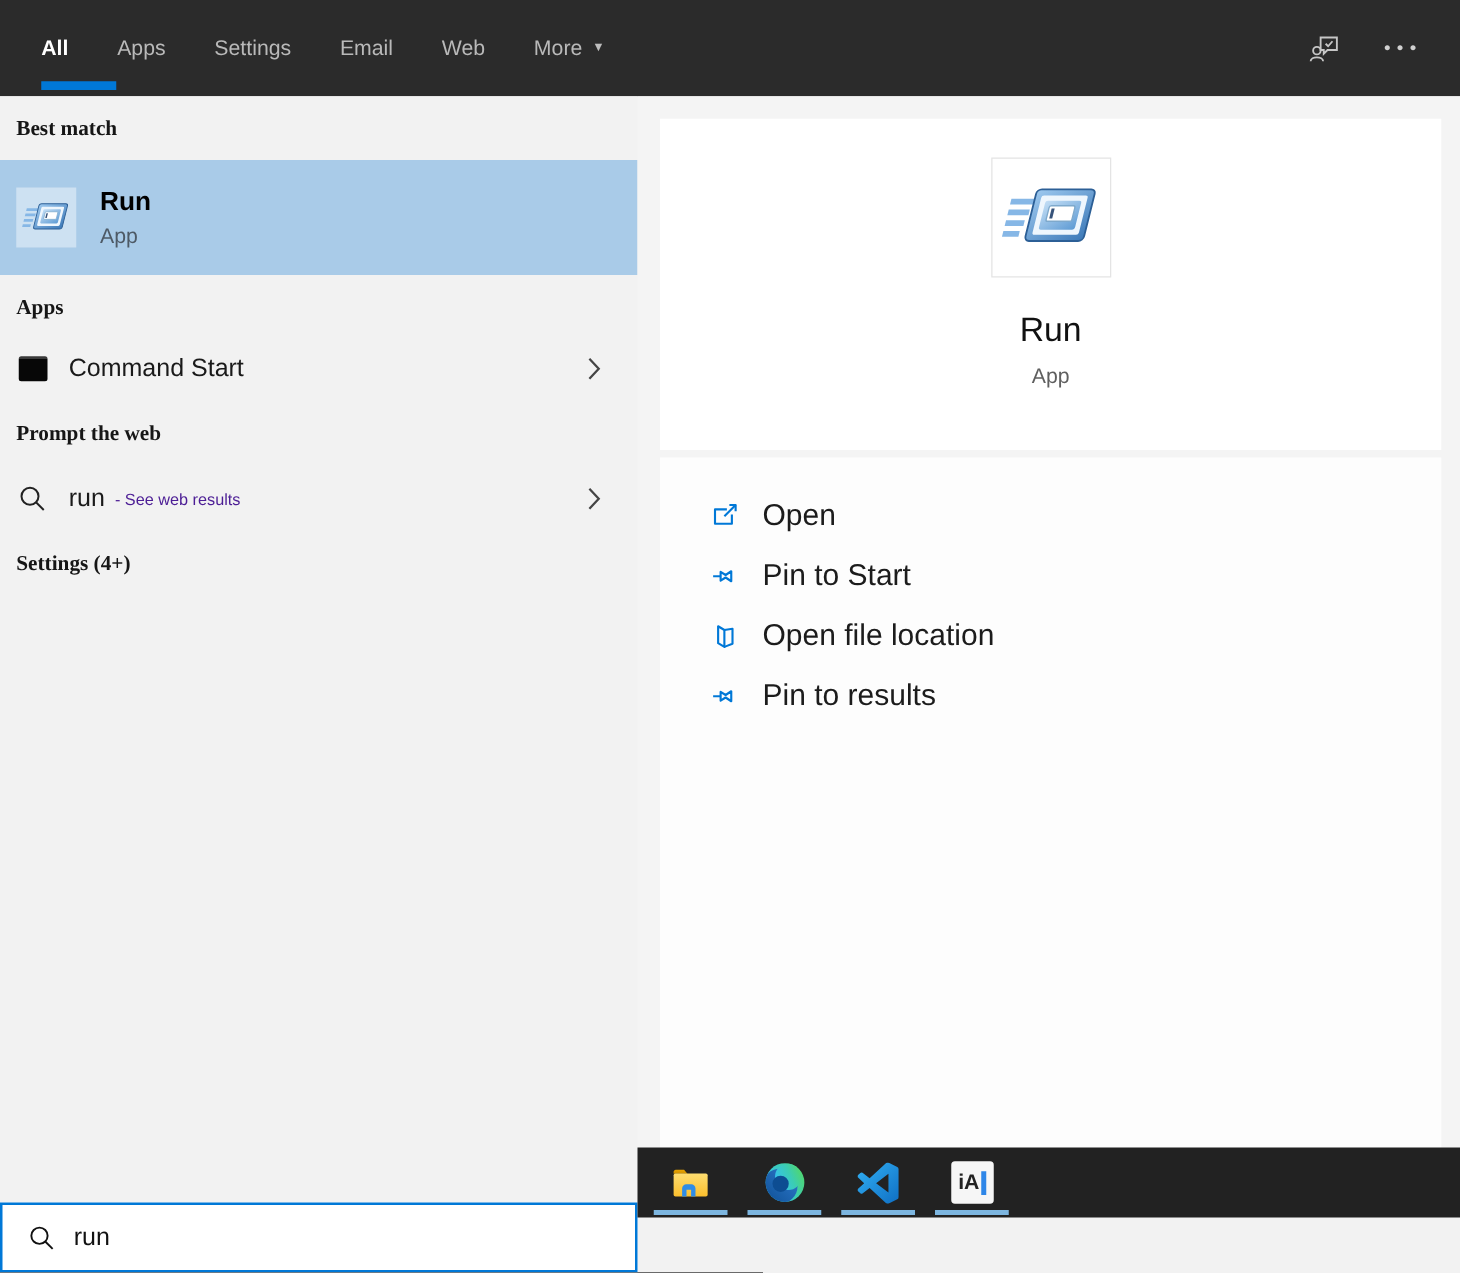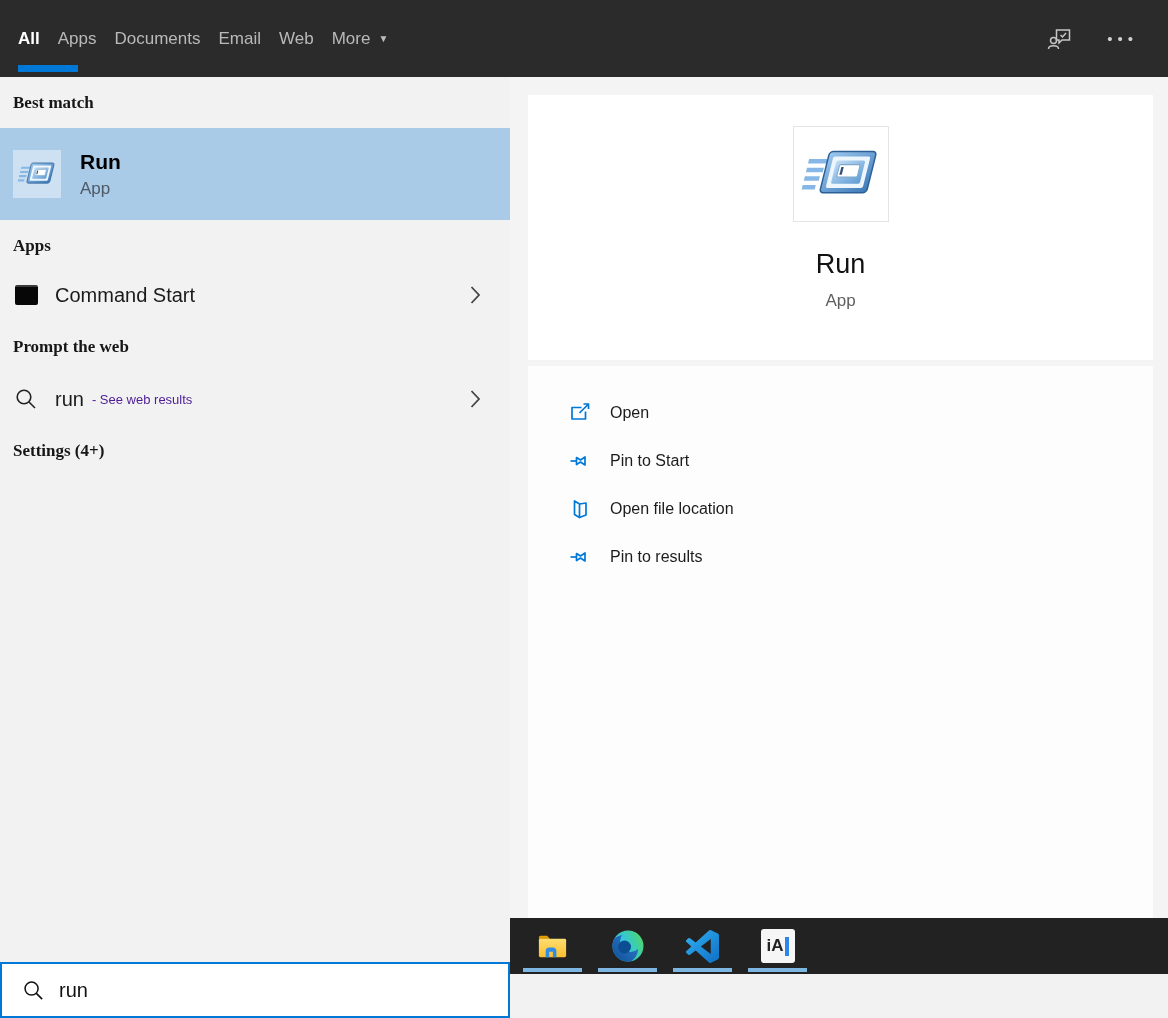--- a/index.html
+++ b/index.html
@@ -2,21 +2,21 @@
 <html><head>
 <meta charset="utf-8">
 <style>
   * { margin:0; padding:0; box-sizing:border-box; }
   html,body { background:#000; }
   body { font-family:"Liberation Sans", sans-serif; }
   #frame { position:relative; width:1168px; height:1018px; background:#f2f2f2; overflow:hidden; }
 
   
   .topbar { position:absolute; left:0; top:0; width:1168px; height:77px; background:#2b2b2b; display:flex; align-items:center; }
-  .tabs { display:flex; align-items:center; gap:18px; padding-left:18px; }
+  .tabs { display:flex; align-items:center; gap:39px; padding-left:33px; }
   .tab { position:relative; font-size:17px; color:#b9b9b9; height:77px; display:flex; align-items:center; cursor:default; }
   .tab.active { color:#ffffff; font-weight:700; }
   .tab .underline { position:absolute; left:-20px; bottom:5px; width:60px; height:7px; background:#0078d7; }
   .tab .caret { font-size:10px; color:#bdbdbd; margin-left:8px; }
   .topbar-right { margin-left:auto; display:flex; align-items:center; gap:34px; padding-right:30px; }
   .ellipsis { color:#d0d0d0; font-size:15px; letter-spacing:5px; }
 
   
   .left-panel { position:absolute; left:0; top:77px; width:510px; height:885px; background:#f2f2f2; }
   .section-title { font-size:17px; font-weight:700; color:#161616; padding-left:13px; margin-top:14px; height:24px; line-height:24px;font-family:Liberation Serif, serif; }
@@ -35,21 +35,21 @@
 
   
   .right-panel { position:absolute; left:510px; top:77px; width:658px; height:885px; background:#f4f4f4; }
   .card-top { position:absolute; left:18px; top:18px; width:625px; height:265px; background:#ffffff; display:flex; flex-direction:column; align-items:center; }
   .app-icon-box { margin-top:31px; width:96px; height:96px; background:#fff; border:1px solid #e4e4e4; display:flex; align-items:center; justify-content:center; }
   .app-name { margin-top:27px; font-size:27px; color:#111; font-weight:400; }
   .app-type { margin-top:11px; font-size:17px; color:#5f5f5f; }
   .card-actions { position:absolute; left:18px; top:289px; width:625px; height:596px; background:#fdfdfd; padding-top:23px; }
   .action-row { height:48px; display:flex; align-items:center; padding-left:40px; cursor:default; }
   .action-row .a-icon { width:23px; display:flex; align-items:center; justify-content:center; }
-  .action-row .a-label { margin-left:19px; font-size:16px; color:#1c1c1c; }
+  .action-row .a-label { margin-left:19px; font-size:24px; color:#1c1c1c; }
 
   
   .search-bar { position:absolute; left:0; top:962px; width:510px; height:56px; background:#fff; border:2px solid #0078d7; display:flex; align-items:center; }
   .search-bar .s-icon { margin-left:20px; display:flex; }
   .search-input { border:none; outline:none; font-size:20px; color:#111; margin-left:14px; width:400px; background:transparent; font-family:"Liberation Sans", sans-serif; }
 
   
   .taskbar { position:absolute; left:510px; top:918px; width:658px; height:56px; background:#222222; display:flex; }
   .tb-btn { position:relative; width:75px; height:56px; display:flex; align-items:center; justify-content:center; cursor:default; }
   .tb-btn:first-child { margin-left:5px; }
@@ -119,21 +119,21 @@
   <div class="topbar">
     <div class="tabs">
       <div class="tab active">
         <span>All</span>
         <span class="underline" style="left:0;"></span>
       </div>
       <div class="tab">
         <span>Apps</span>
       </div>
       <div class="tab">
-        <span>Documents</span>
+        <span>Settings</span>
       </div>
       <div class="tab">
         <span>Email</span>
       </div>
       <div class="tab">
         <span>Web</span>
       </div>
       <div class="tab">
         <span>More</span>
         <span class="caret">▼</span>

